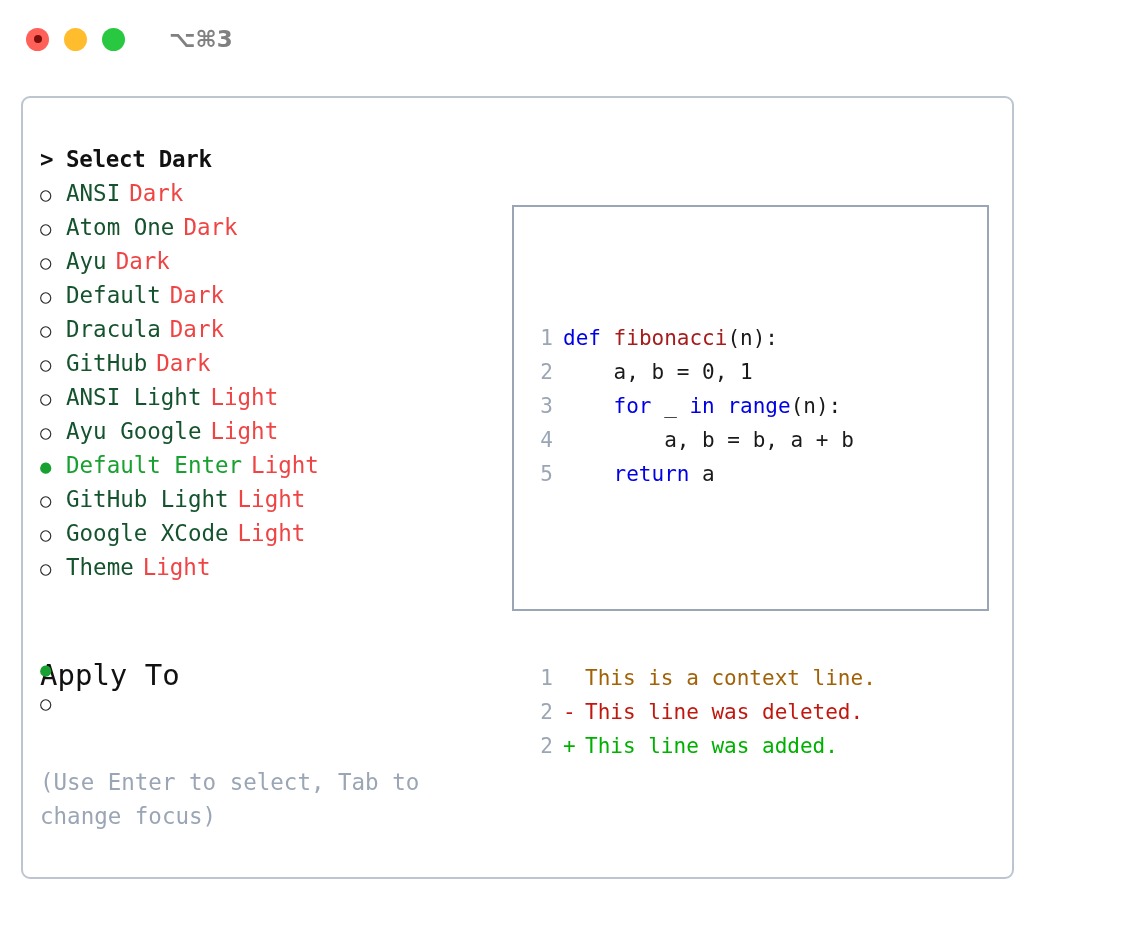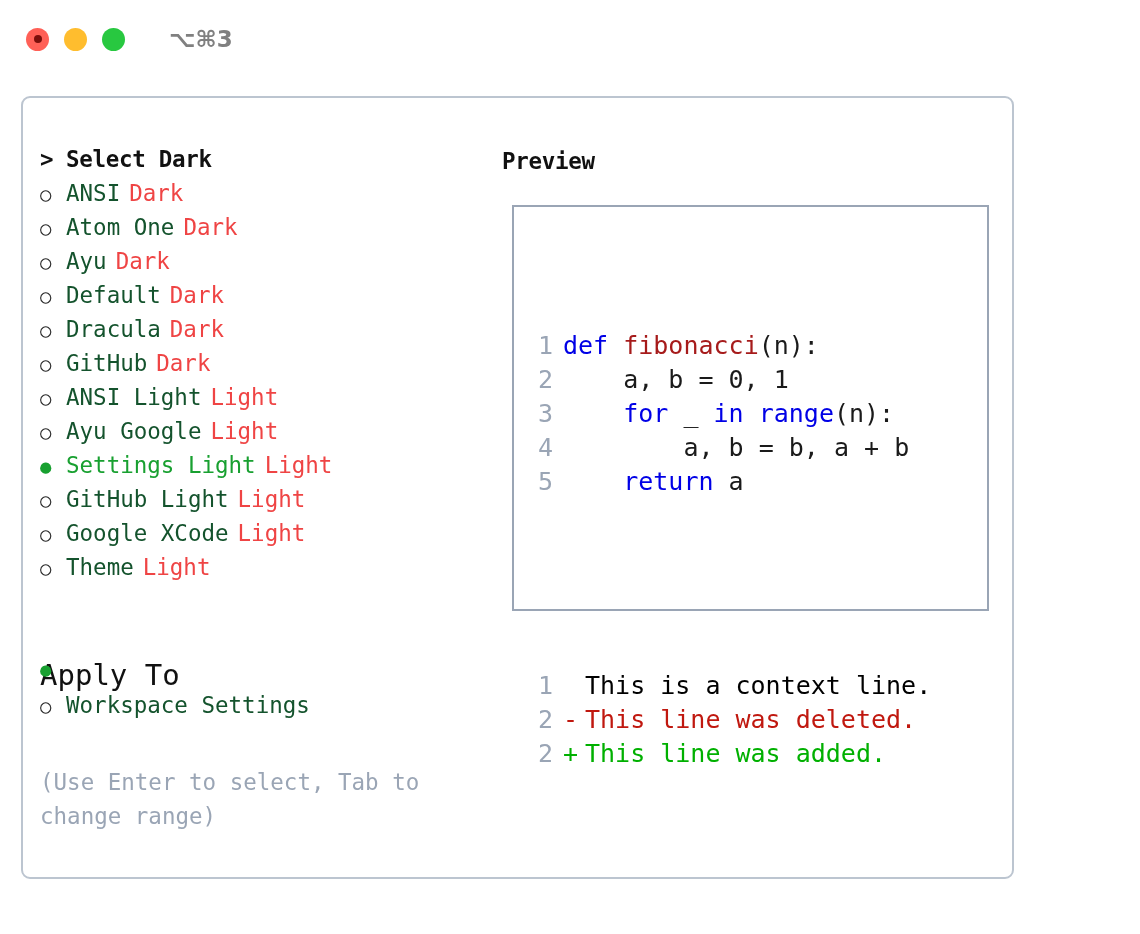--- a/index.html
+++ b/index.html
@@ -180,22 +180,22 @@
     width: 477px;
     height: 406px;
     border: 2px solid #9aa5b5;
     box-sizing: border-box;
     background: #ffffff;
   }
 
   .code {
     position: absolute;
     left: 15px;
-    top: 54px;
-    font-size: 25px;
+    top: 46px;
+    font-size: 21px;
     line-height: 34px;
     white-space: pre;
   }
   .code-line { display: block; height: 34px; }
   .lineno {
     display: inline-block;
     width: 24px;
     text-align: right;
     color: #9aa5b5;
     margin-right: 10px;
@@ -203,21 +203,21 @@
   .blank-line { height: 34px; display: block; }
 
   .kw   { color: #0000e6; }
   .fn   { color: #a61b1b; }
   .plain{ color: #1a1a1a; }
 
   .diff-marker {
     display: inline-block;
     width: 22px;
   }
-  .diff-ctx    { color: #000000; }
+  .diff-ctx    { color: #a16207; }
   .diff-del    { color: #c0180f; }
   .diff-add    { color: #00b000; }
 </style>
 </head>
 <body>
 
 <div class="window">
 
   <div class="titlebar">
     <div class="dots">
@@ -240,44 +240,41 @@
 
         <div id="theme-list">
             <div class="row"><span class="marker radio-off">○</span><span class="label">ANSI</span><span class="tag">Dark</span></div>
             <div class="row"><span class="marker radio-off">○</span><span class="label">Atom One</span><span class="tag">Dark</span></div>
             <div class="row"><span class="marker radio-off">○</span><span class="label">Ayu</span><span class="tag">Dark</span></div>
             <div class="row"><span class="marker radio-off">○</span><span class="label">Default</span><span class="tag">Dark</span></div>
             <div class="row"><span class="marker radio-off">○</span><span class="label">Dracula</span><span class="tag">Dark</span></div>
             <div class="row"><span class="marker radio-off">○</span><span class="label">GitHub</span><span class="tag">Dark</span></div>
             <div class="row"><span class="marker radio-off">○</span><span class="label">ANSI Light</span><span class="tag">Light</span></div>
             <div class="row"><span class="marker radio-off">○</span><span class="label">Ayu Google</span><span class="tag">Light</span></div>
-            <div class="row"><span class="marker radio-on">●</span><span class="label selected">Settings Light</span><span class="tag">Light</span></div>
+            <div class="row"><span class="marker radio-on">●</span><span class="label selected">Default Enter</span><span class="tag">Light</span></div>
             <div class="row"><span class="marker radio-off">○</span><span class="label">GitHub Light</span><span class="tag">Light</span></div>
             <div class="row"><span class="marker radio-off">○</span><span class="label">Google XCode</span><span class="tag">Light</span></div>
             <div class="row"><span class="marker radio-off">○</span><span class="label">Theme</span><span class="tag">Light</span></div>
           </div>
 
         <div class="section-gap"></div>
 
         <div class="subheader">
           <span class="marker">○</span>
           <span>Apply To</span>
         </div>
 
         <div id="apply-list">
             <div class="row"><span class="marker radio-on">●</span></div>
-            <div class="row"><span class="marker radio-off">○</span><span class="label">Workspace Settings</span></div>
+            <div class="row"><span class="marker radio-off">○</span></div>
           </div>
       </div>
 
-      <div class="hint">(Use Enter to select, Tab to change range)</div>
-
-      <div class="right-col">
-        <div class="preview-title">Preview</div>
-      </div>
+      <div class="hint">(Use Enter to select, Tab to change focus)</div>
+
 
       <div class="preview-box">
         <div class="code">
           <div id="code-lines"><span class="code-line"><span class="lineno">1</span><span class="kw">def</span><span class="plain"> </span><span class="fn">fibonacci</span><span class="plain">(n):</span></span><span class="code-line"><span class="lineno">2</span><span class="plain">    a, b = 0, 1</span></span><span class="code-line"><span class="lineno">3</span><span class="plain">    </span><span class="kw">for</span><span class="plain"> _ </span><span class="kw">in</span><span class="plain"> </span><span class="kw">range</span><span class="plain">(n):</span></span><span class="code-line"><span class="lineno">4</span><span class="plain">        a, b = b, a + b</span></span><span class="code-line"><span class="lineno">5</span><span class="plain">    </span><span class="kw">return</span><span class="plain"> a</span></span></div>
           <span class="blank-line"></span>
           <div id="diff-lines"><span class="code-line"><span class="lineno">1</span><span class="diff-marker diff-ctx"> </span><span class="diff-ctx">This is a context line.</span></span><span class="code-line"><span class="lineno">2</span><span class="diff-marker diff-del">-</span><span class="diff-del">This line was deleted.</span></span><span class="code-line"><span class="lineno">2</span><span class="diff-marker diff-add">+</span><span class="diff-add">This line was added.</span></span></div>
         </div>
       </div>
 
     </div>

